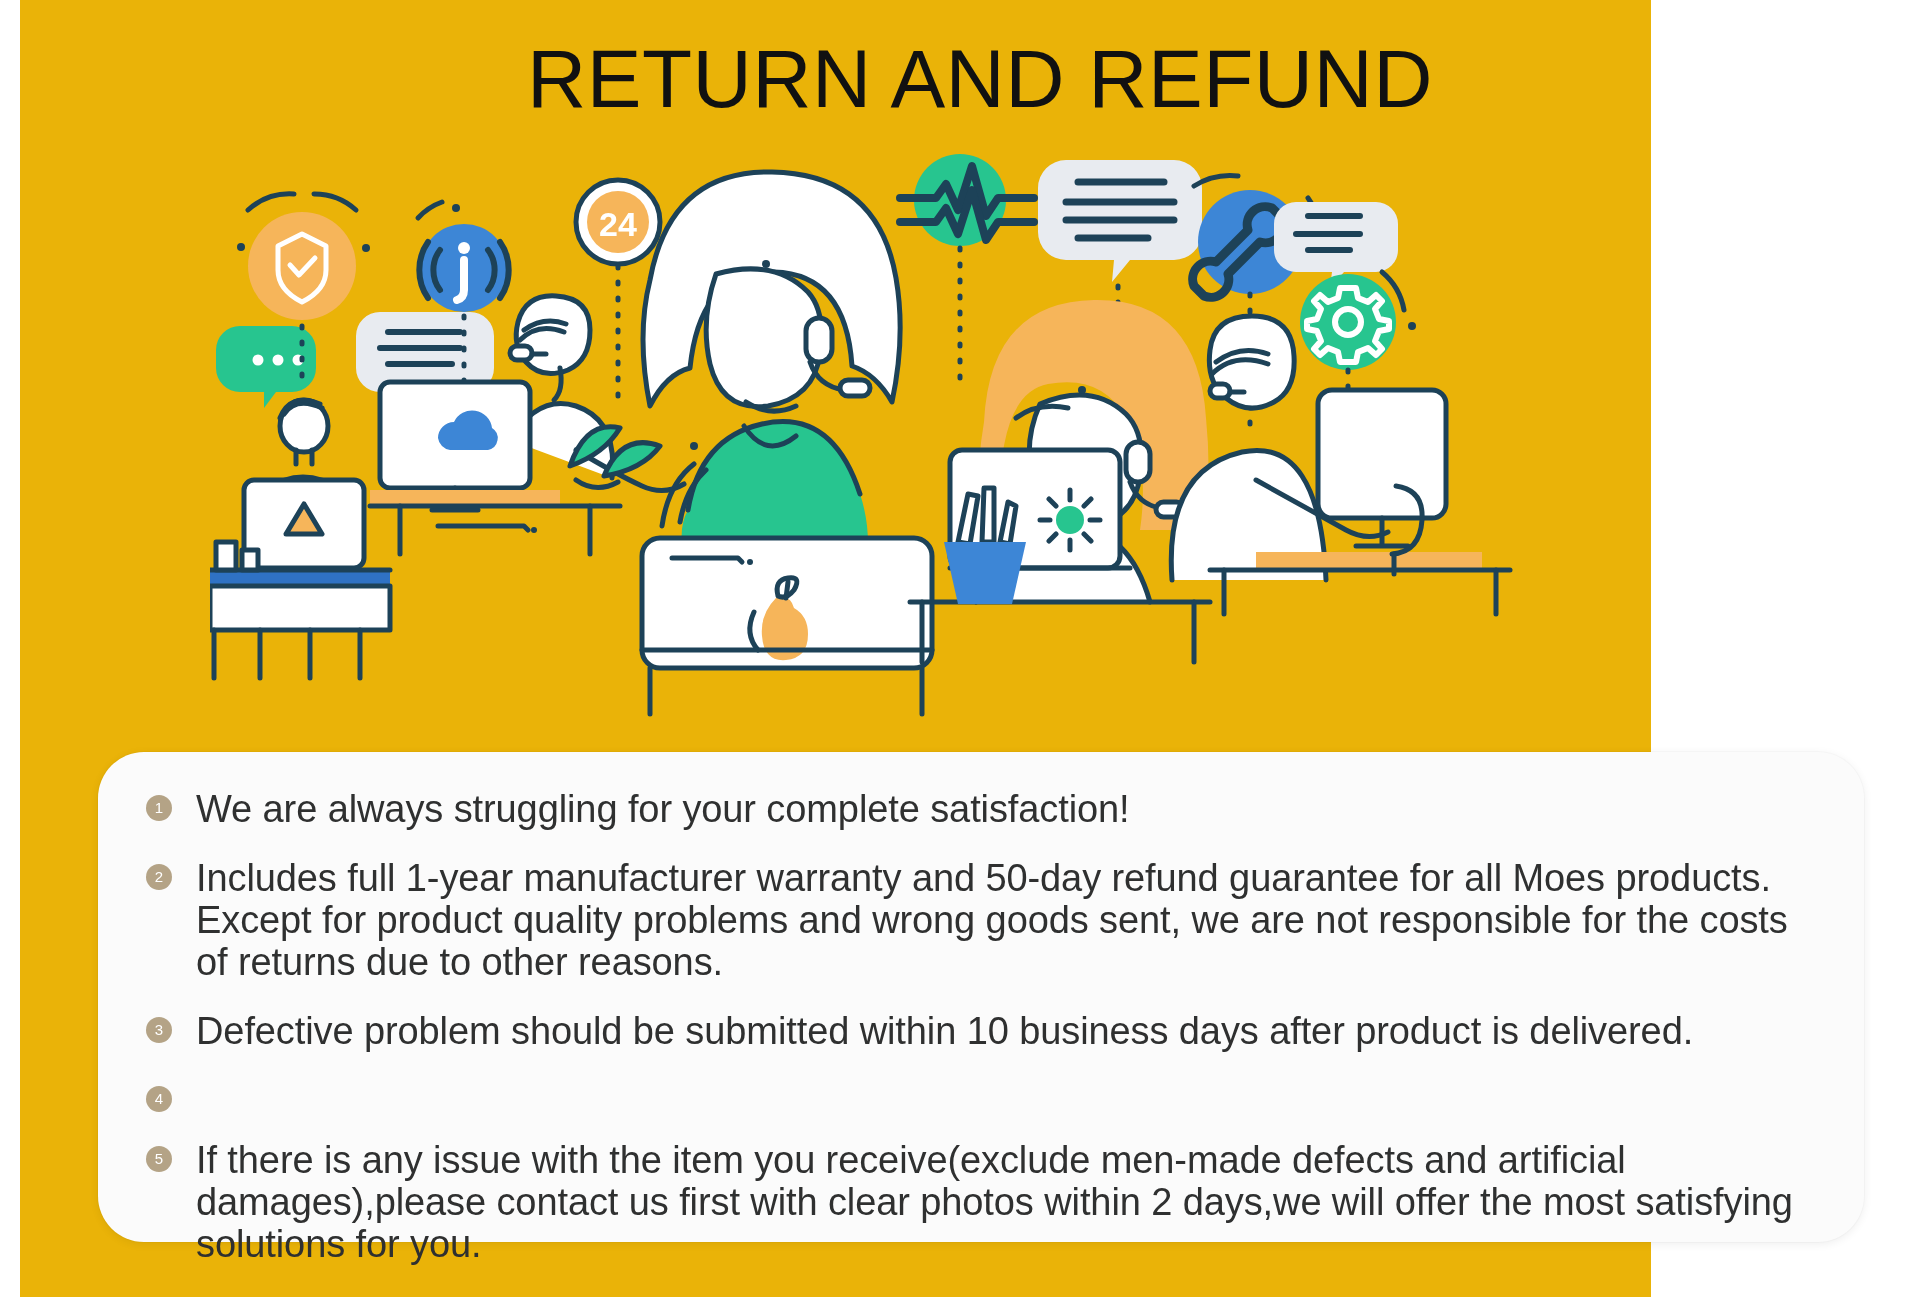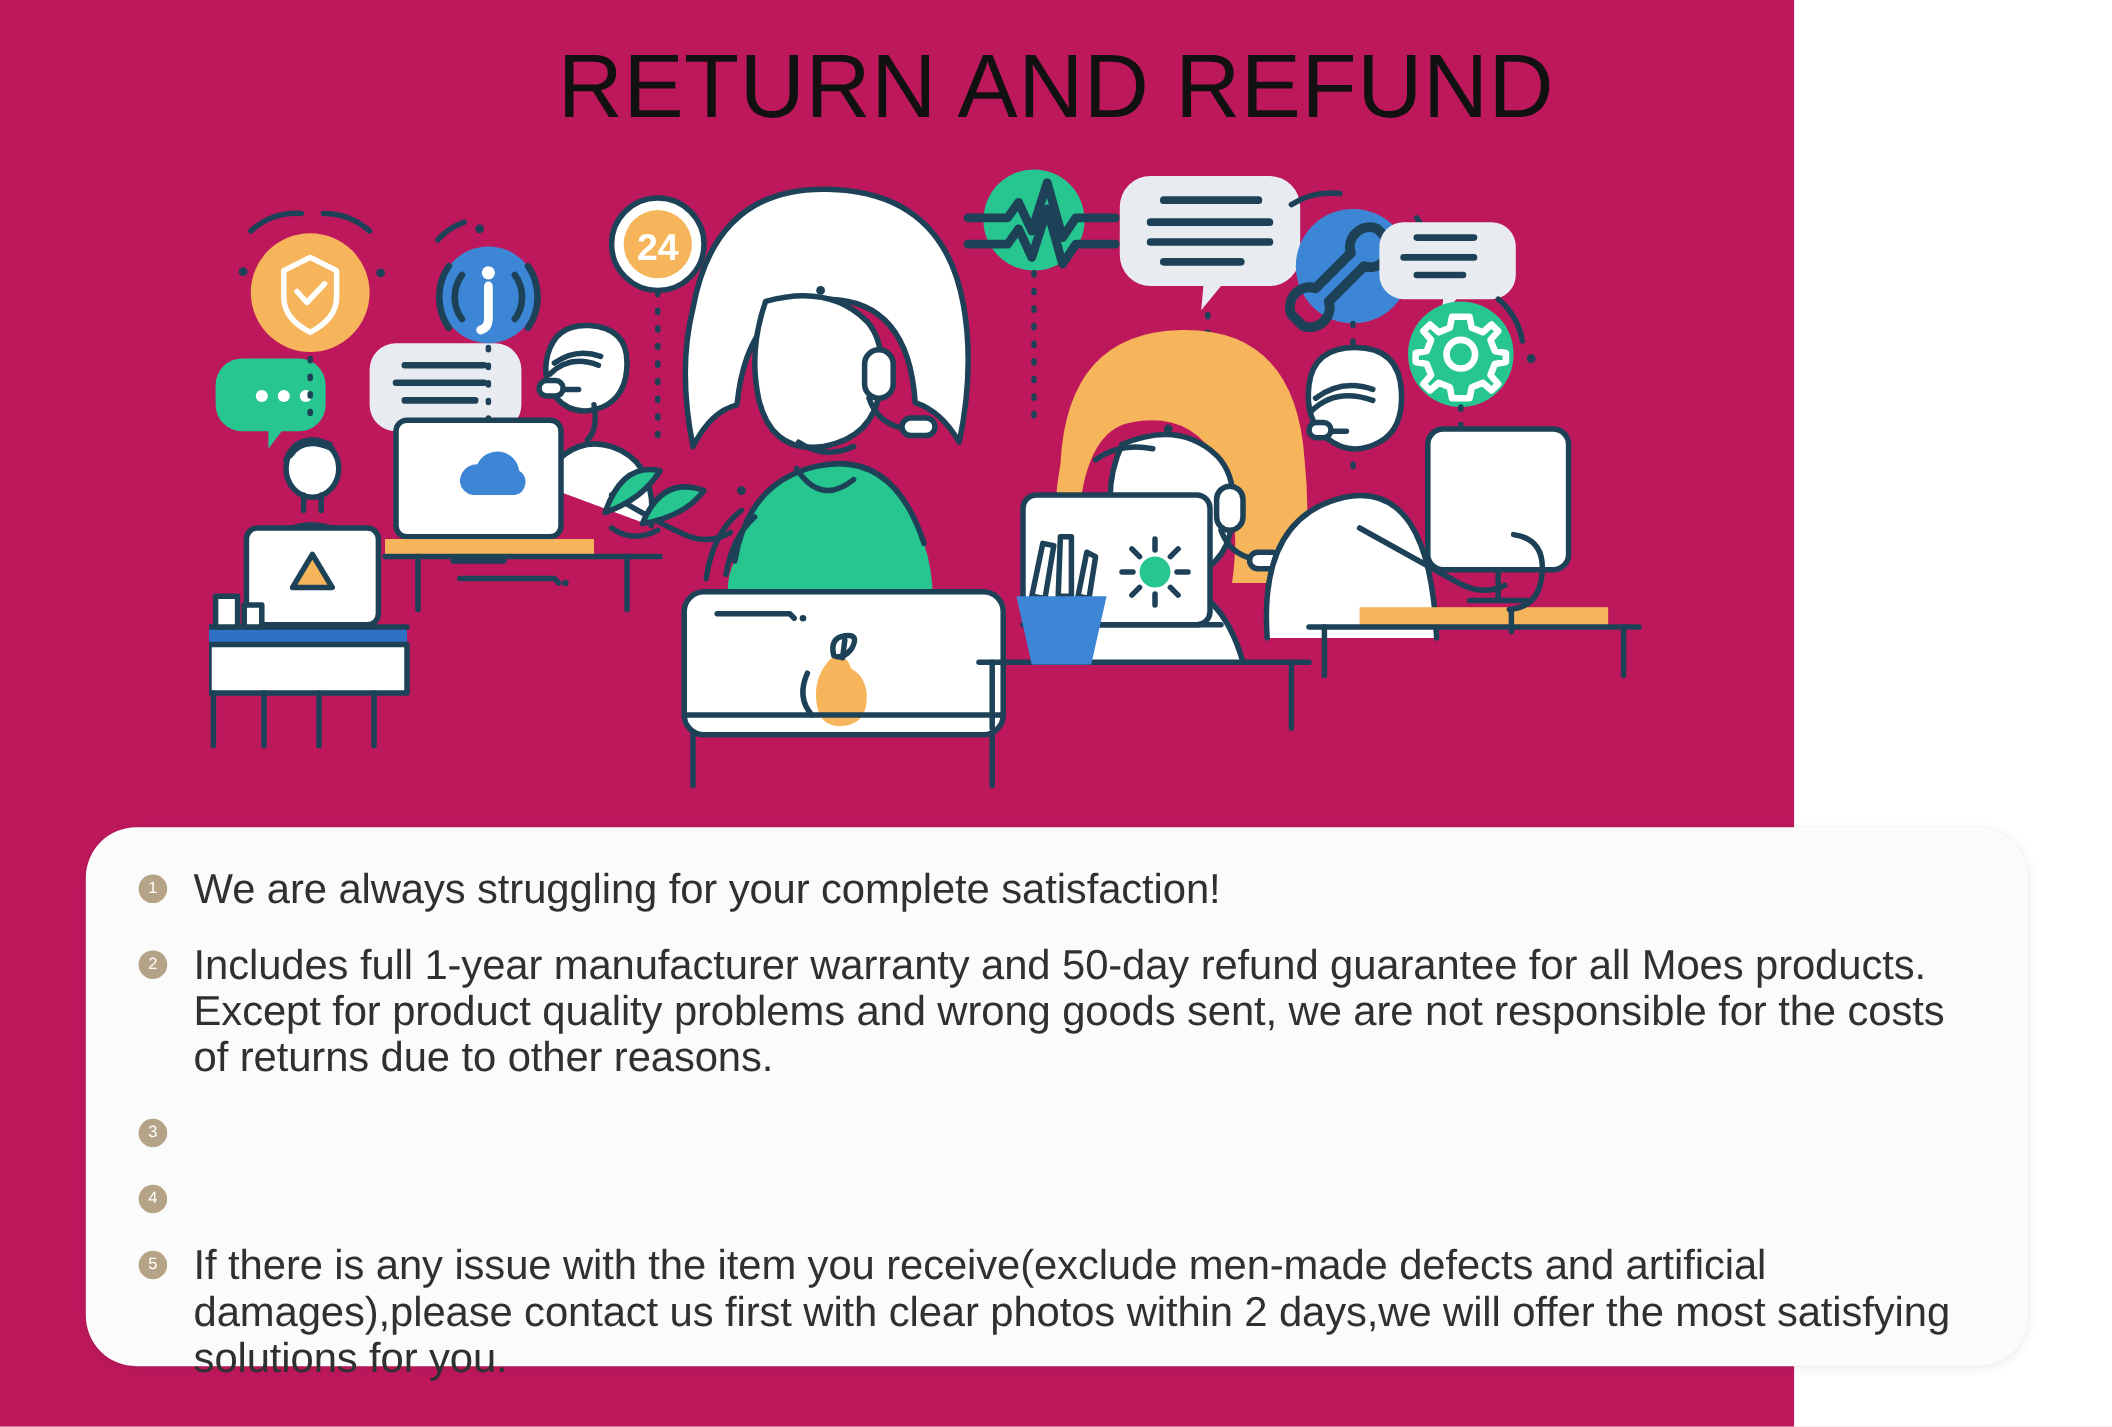--- a/index.html
+++ b/index.html
@@ -2,21 +2,21 @@
 <html><head>
 <meta charset="utf-8">
 <style>
   * { box-sizing: border-box; margin: 0; padding: 0; }
   html, body {
     width: 1920px; height: 1297px;
     background: #ffffff;
     font-family: "Liberation Sans", sans-serif;
     overflow: hidden;
   }
-  .page { position: relative; width: 1631px; height: 1297px; background:#be185d; }
+  .page { position: relative; width: 1631px; height: 1297px; background:#eab308;margin-left:20px; }
 
   
   .title {
     position: absolute;
     top: 38px; left: 0; width: 1920px;
     text-align: center;
     font-size: 82px;
     font-weight: 400;
     letter-spacing: 0.5px;
     color: #111111;
@@ -314,20 +314,21 @@
         <div class="item-text">We are always struggling for your complete satisfaction!</div>
       </div>
 
       <div class="item">
         <div class="marker">2</div>
         <div class="item-text">Includes full 1-year manufacturer warranty and 50-day refund guarantee for all Moes products. Except for product quality problems and wrong goods sent, we are not responsible for the costs of returns due to other reasons.</div>
       </div>
 
       <div class="item">
         <div class="marker">3</div>
+        <div class="item-text">Defective problem should be submitted within 10 business days after product is delivered.</div>
       </div>
 
       <div class="item">
         <div class="marker">4</div>
       </div>
 
       <div class="item">
         <div class="marker">5</div>
         <div class="item-text">If there is any issue with the item you receive(exclude men-made defects and artificial damages),please contact us first with clear photos within 2 days,we will offer the most satisfying solutions for you.</div>
       </div>

